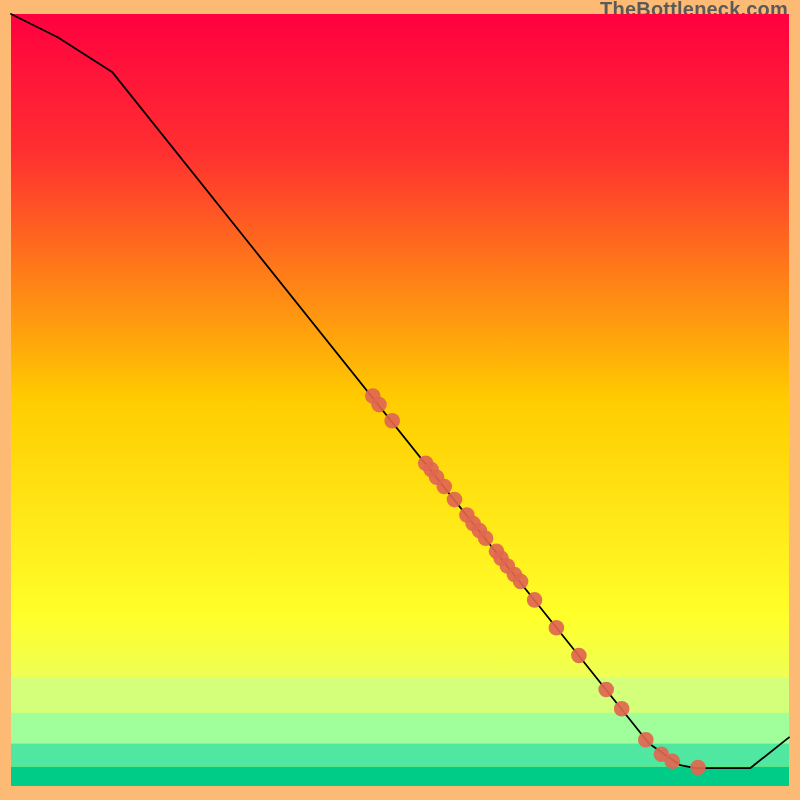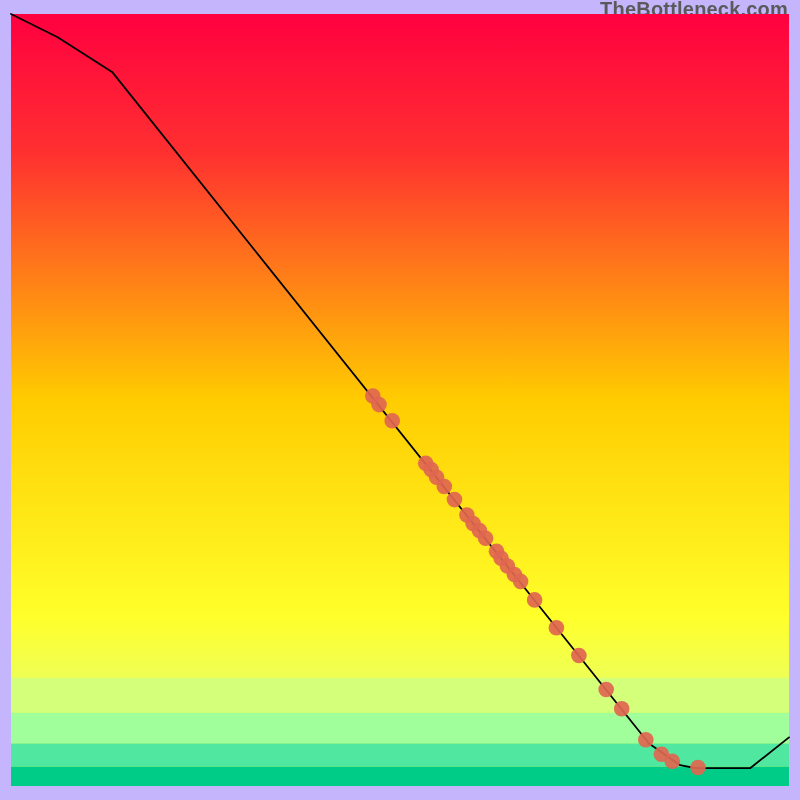--- a/index.html
+++ b/index.html
@@ -7,21 +7,21 @@
     padding: 0;
     width: 800px;
     height: 800px;
     overflow: hidden;
     font-family: Arial, Helvetica, sans-serif;
   }
   .chart-root {
     position: relative;
     width: 800px;
     height: 800px;
-    background: #c4b5fd;
+    background: #fdba74;
   }
   .plot-bg {
     position: absolute;
     left: 11px;
     top: 14px;
     width: 778px;
     height: 772px;
   }
   .svg-layer {
     position: absolute;

